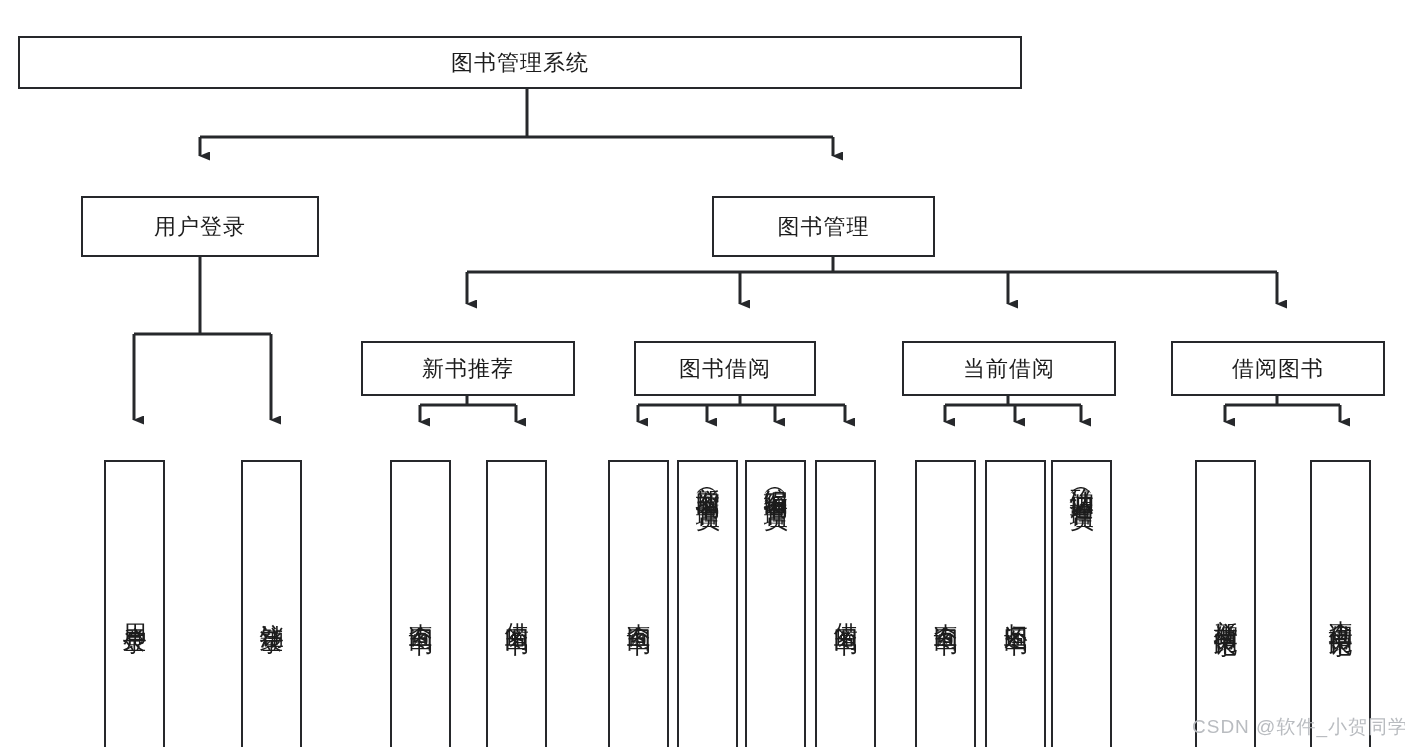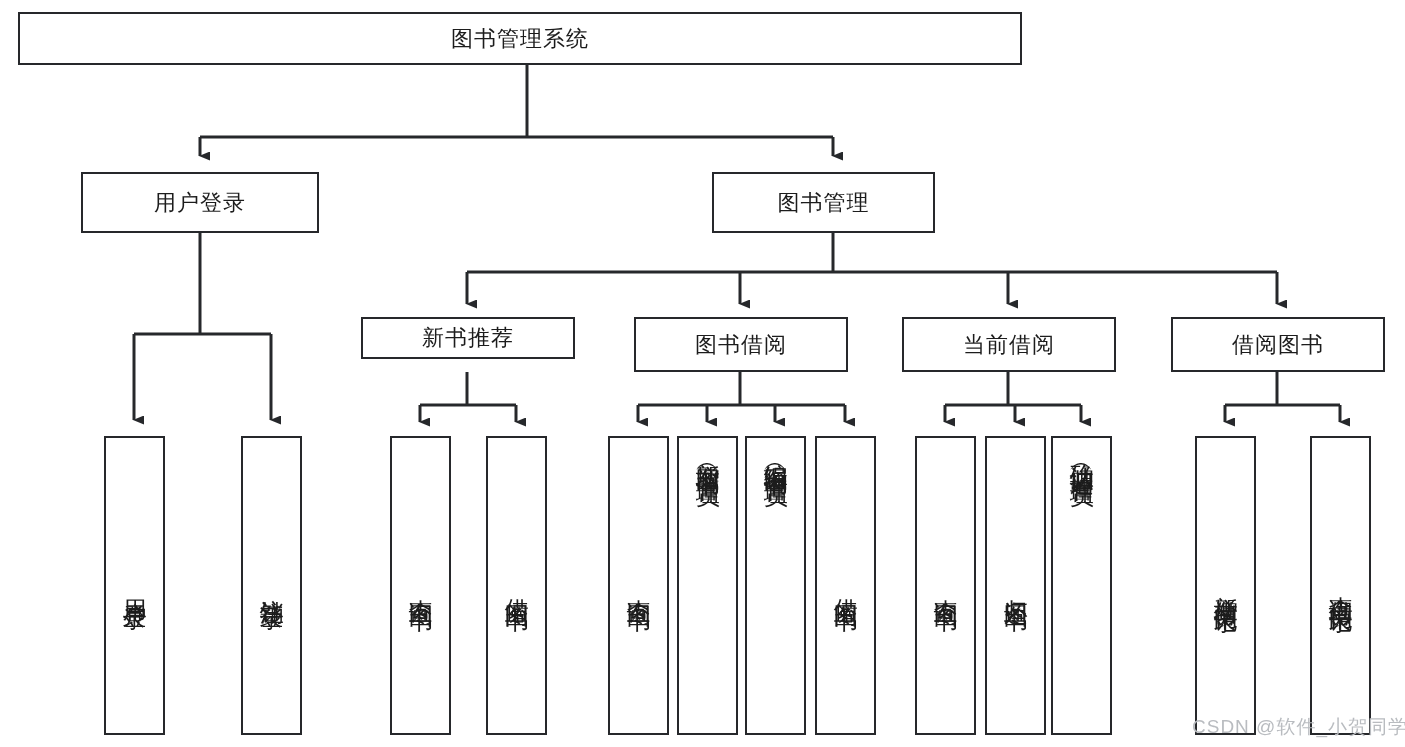--- a/index.html
+++ b/index.html
@@ -21,20 +21,21 @@
   .node-box {
     position: absolute;
     box-sizing: border-box;
     background: #ffffff;
     border: 2px solid #26282b;
     display: flex;
     align-items: center;
     justify-content: center;
     color: #1c1c1c;
     line-height: 1.18;
+    margin-top: 24px;
   }
   .node-box.horizontal {
     font-size: 22px;
     letter-spacing: 1px;
     text-align: center;
   }
   .node-box.vertical {
     writing-mode: vertical-rl;
     text-orientation: upright;
     font-size: 24px;
@@ -130,24 +131,24 @@
     <span class="node-label">图书管理系统</span>
   </div>
 
   <div class="node-box horizontal" style="left:81px; top:172px; width:238px; height:61px;">
     <span class="node-label">用户登录</span>
   </div>
   <div class="node-box horizontal" style="left:712px; top:172px; width:223px; height:61px;">
     <span class="node-label">图书管理</span>
   </div>
 
-  <div class="node-box horizontal" style="left:361px; top:317px; width:214px; height:42px;">
+  <div class="node-box horizontal" style="left:361px; top:317px; width:214px; height:55px;">
     <span class="node-label">新书推荐</span>
   </div>
-  <div class="node-box horizontal" style="left:634px; top:317px; width:214px; height:55px;">
+  <div class="node-box horizontal" style="left:634px; top:317px; width:182px; height:55px;">
     <span class="node-label">图书借阅</span>
   </div>
   <div class="node-box horizontal" style="left:902px; top:317px; width:214px; height:55px;text-align:right;">
     <span class="node-label">当前借阅</span>
   </div>
   <div class="node-box horizontal" style="left:1171px; top:317px; width:214px; height:55px;">
     <span class="node-label">借阅图书</span>
   </div>
 
   <div class="node-box vertical" style="left:104px; top:436px; width:61px; height:299px;">

